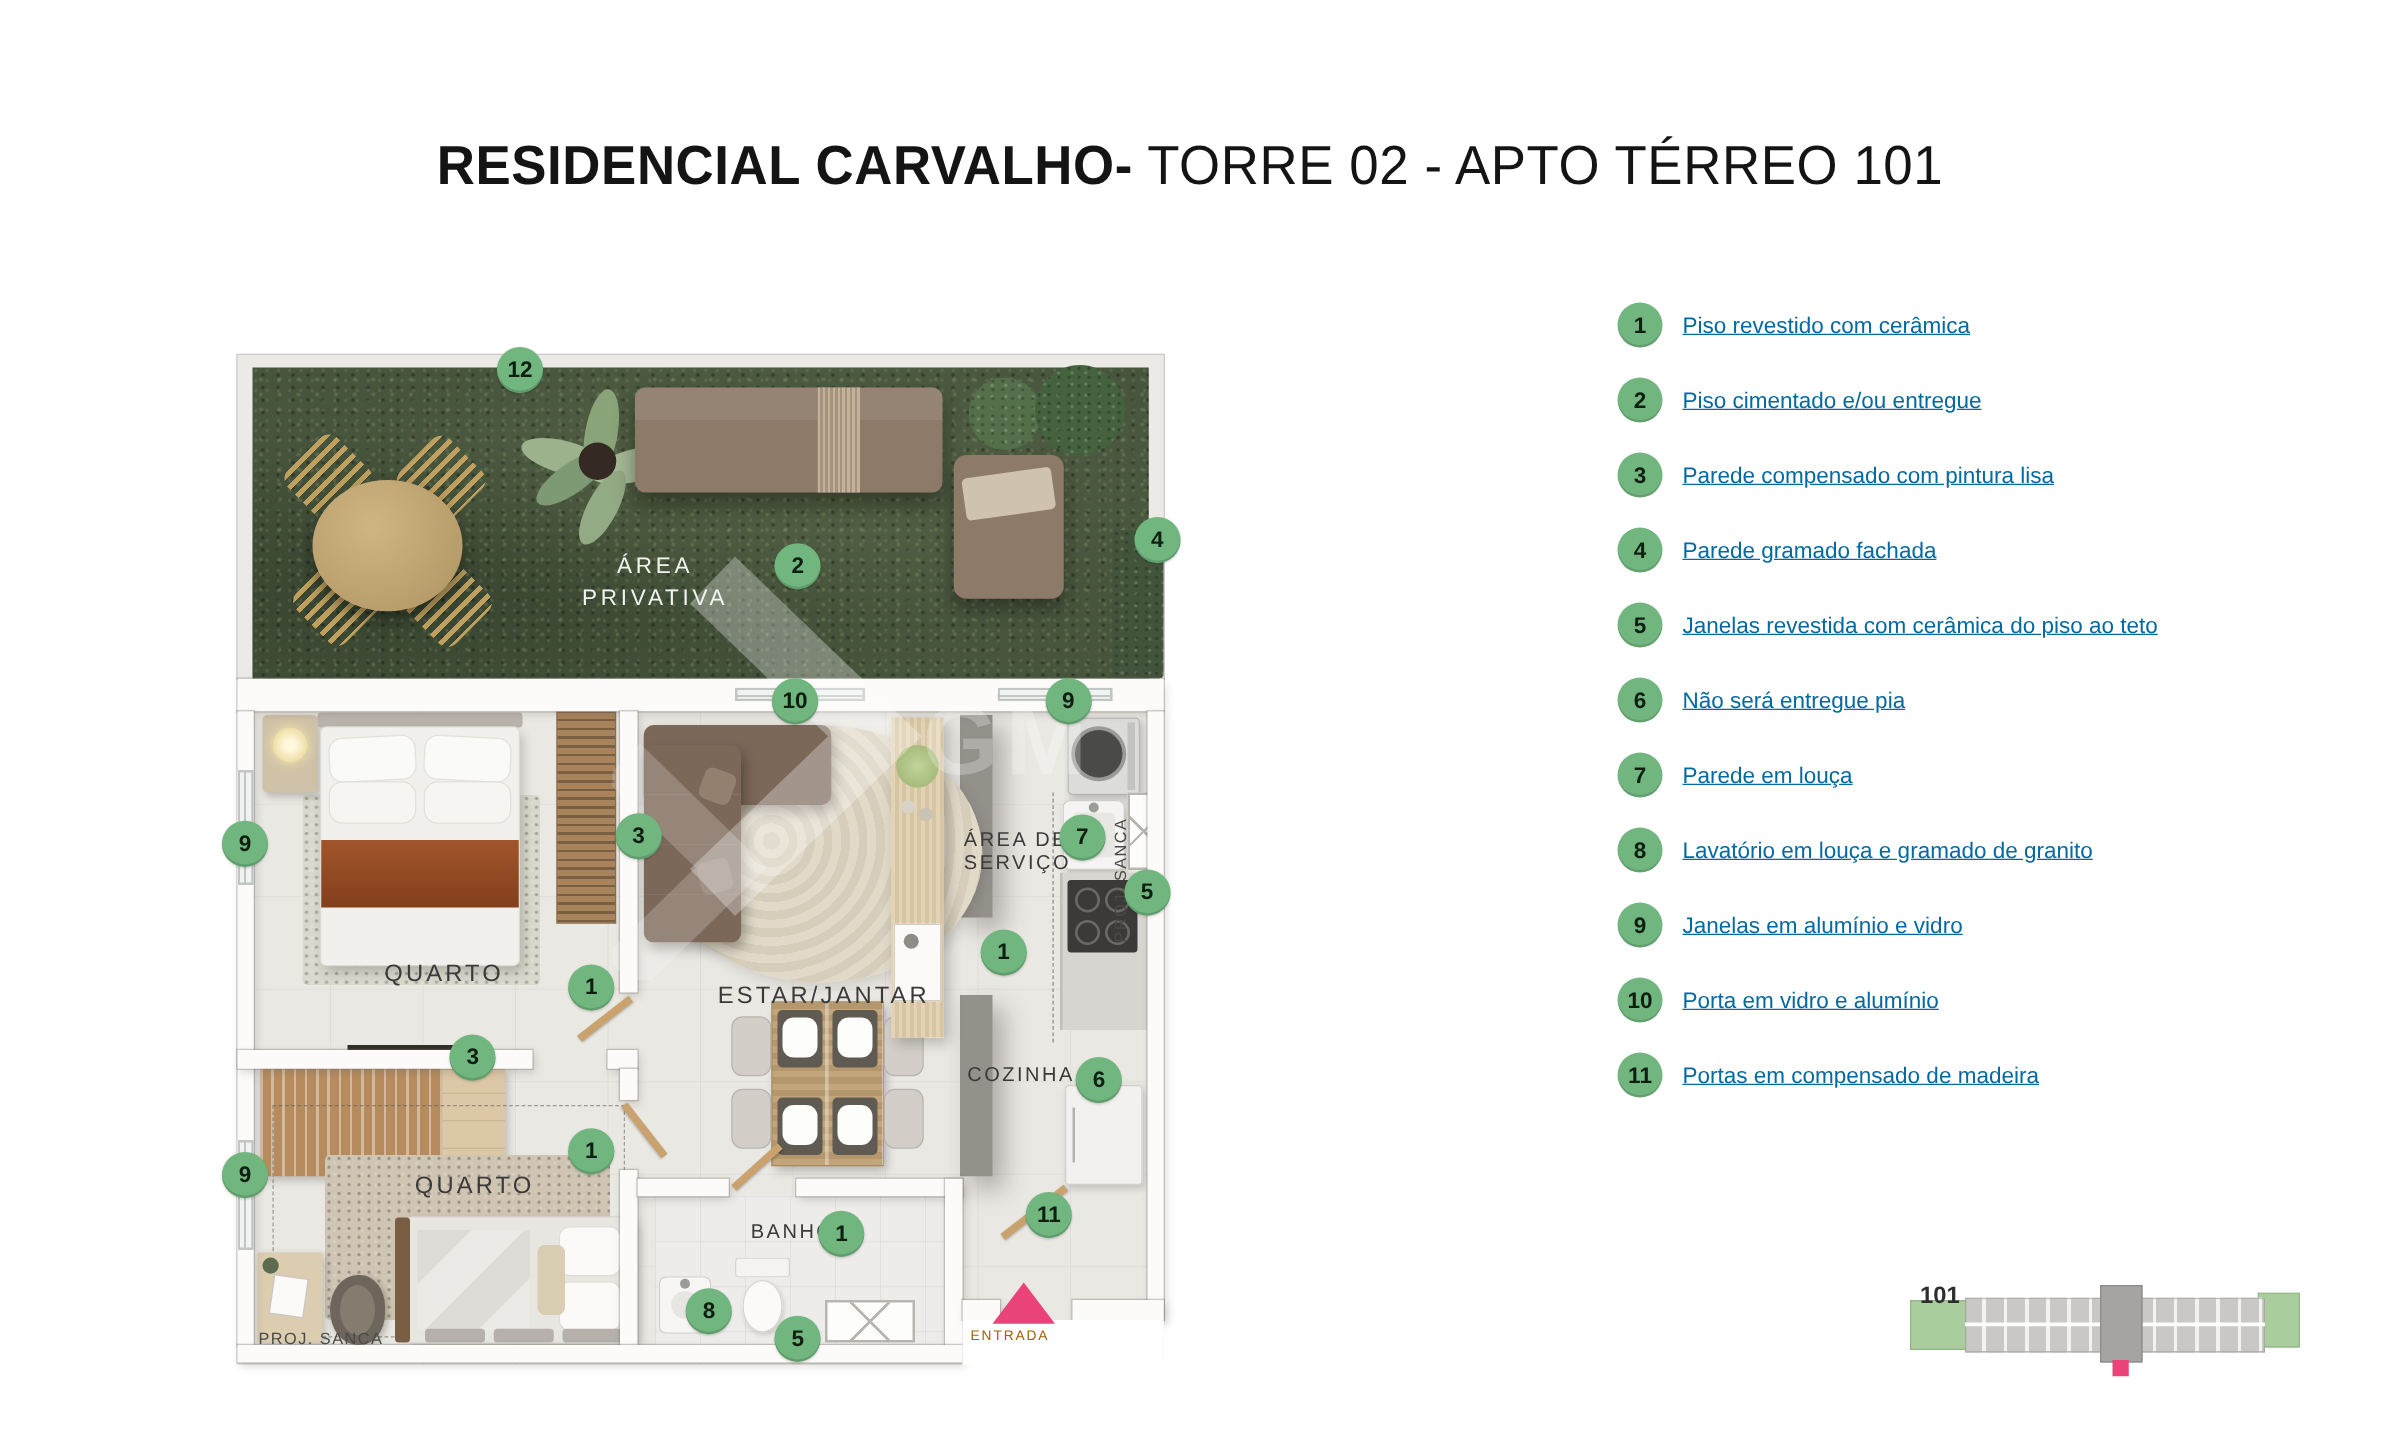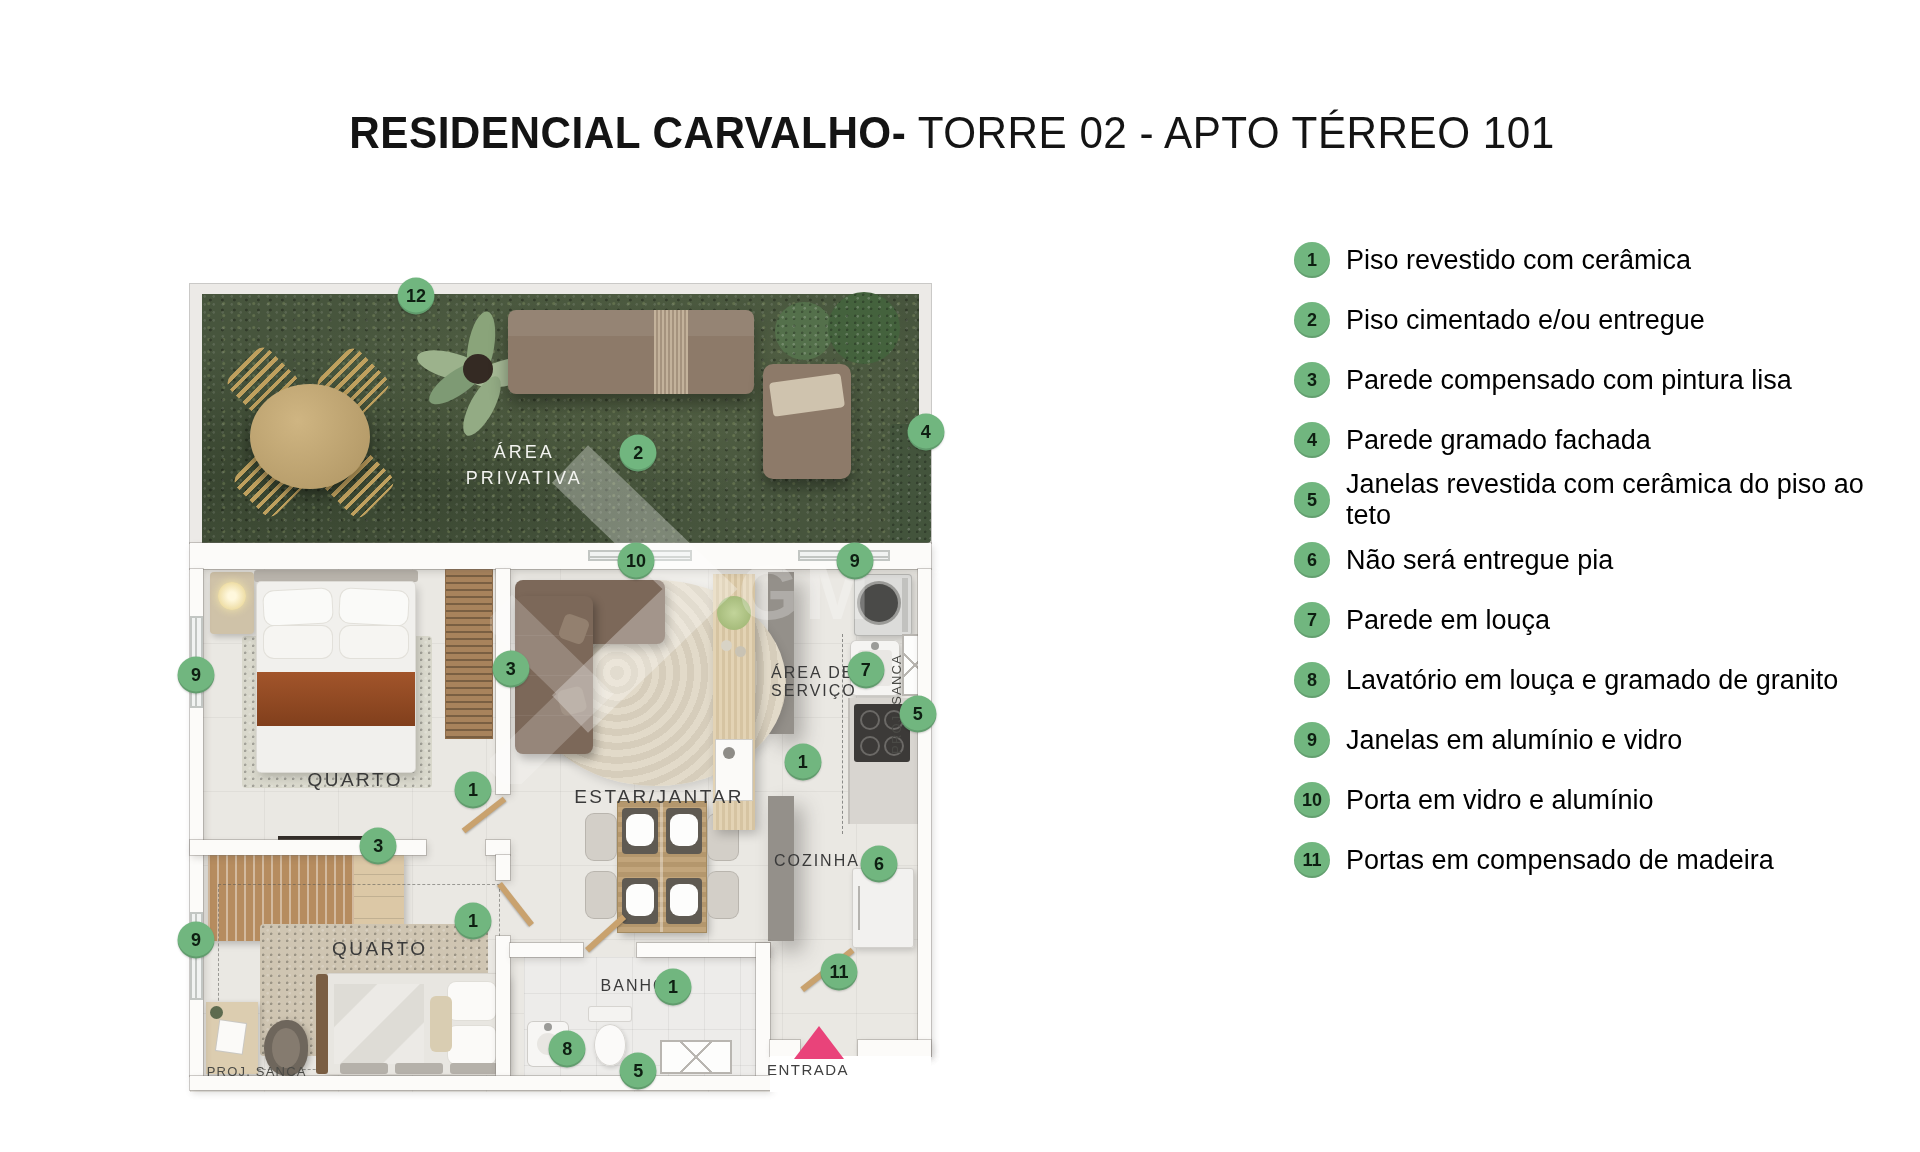--- a/index.html
+++ b/index.html
@@ -52,21 +52,21 @@
      transform:translate(-50%,-50%);display:flex;align-items:center;justify-content:center;
      font-size:18px;font-weight:700;color:#0e1f12;z-index:60;
      box-shadow:inset 0 -2px 0 rgba(0,0,0,.14), 0 1px 2px rgba(0,0,0,.18);}
   
   .legend{position:absolute;left:1294px;top:240px;width:580px;height:640px;
           display:flex;flex-direction:column;justify-content:space-between;}
   .legend-row{display:flex;align-items:center;gap:16px;height:40px;}
   .badge{flex:0 0 36px;width:36px;height:36px;border-radius:50%;background:#71b67f;
          display:flex;align-items:center;justify-content:center;
          font-size:18px;font-weight:700;color:#0e1f12;box-shadow:inset 0 -2px 0 rgba(0,0,0,.12);}
-  .legend-label{font-size:27px;color:#000000;}
+  .legend-label{font-size:18px;color:#0369a1;text-decoration:underline;}
   
   .minimap{position:absolute;left:1528px;top:1014px;width:312px;height:86px;}
   .entry-arrow{position:absolute;width:0;height:0;z-index:55;
      border-left:25px solid transparent;border-right:25px solid transparent;}
 </style>
 </head>
 <body>
 
 <div class="page">
 
@@ -252,21 +252,21 @@
     <div class="abs" style="left:84.2%;top:49.3%;transform:translate(-50%,-50%);z-index:40;text-align:left;">
       <div class="rlabel small" style="position:static;transform:none;">ÁREA DE</div>
       <div class="rlabel small" style="position:static;transform:none;">SERVIÇO</div>
     </div>
     <div class="rlabel small" style="left:84.6%;top:71.4%;">COZINHA</div>
     <div class="rlabel" style="left:25.6%;top:82.3%;">QUARTO</div>
     <div class="rlabel small" style="left:54.8%;top:86.9%;margin-left:38px;">BANHO</div>
     <div class="rlabel tiny" style="left:9.0%;top:97.4%;">PROJ. SANCA</div>
     <div class="rlabel tiny" style="left:95.3%;top:52.0%;transform:translate(-50%,-50%) rotate(-90deg);">PROJ. SANCA</div>
     <div class="entry-arrow" style="left:604px;top:742px;border-bottom:33px solid #e9437a;"></div>
-    <div class="rlabel small" style="left:83.4%;top:97.2%;letter-spacing:1.5px;font-size:15px;color:#404040;">ENTRADA</div>
+    <div class="rlabel small" style="left:83.4%;top:97.2%;letter-spacing:1.5px;font-size:11px;color:#a16207;">ENTRADA</div>
   <div class="marker" style="left: 30.5%; top: 1.5%;">12</div>
       <div class="marker" style="left: 60.5%; top: 20.9%;">2</div>
       <div class="marker" style="left: 99.3%; top: 18.3%;">4</div>
       <div class="marker" style="left: 60.2%; top: 34.3%;">10</div>
       <div class="marker" style="left: 89.7%; top: 34.3%;">9</div>
       <div class="marker" style="left: 0.8%; top: 48.4%;">9</div>
       <div class="marker" style="left: 43.3%; top: 47.6%;">3</div>
       <div class="marker" style="left: 91.2%; top: 47.8%;">7</div>
       <div class="marker" style="left: 98.2%; top: 53.2%;">5</div>
       <div class="marker" style="left: 38.2%; top: 62.6%;">1</div>
@@ -321,14 +321,23 @@
       <div class="legend-row">
         <span class="badge">10</span>
         <span class="legend-label">Porta em vidro e alumínio</span>
       </div>
       <div class="legend-row">
         <span class="badge">11</span>
         <span class="legend-label">Portas em compensado de madeira</span>
       </div>
     </aside>
 
+  <div class="minimap">
+    <div class="abs" style="left:0;top:26px;width:52px;height:40px;background:#a9cd9c;box-shadow:inset 0 0 0 1px #8fb886;"></div>
+    <div class="abs" style="left:278px;top:20px;width:34px;height:44px;background:#a9cd9c;box-shadow:inset 0 0 0 1px #8fb886;"></div>
+    <div class="abs" style="left:44px;top:24px;width:240px;height:44px;background:repeating-linear-gradient(90deg,#c9c8c6 0 14px,#f3f2f0 14px 17px);box-shadow:inset 0 0 0 1px #a9a8a5;"></div>
+    <div class="abs" style="left:44px;top:44px;width:240px;height:3px;background:#fdfdfc;"></div>
+    <div class="abs" style="left:152px;top:14px;width:34px;height:62px;background:#a5a4a2;box-shadow:inset 0 0 0 1px #8b8a88;"></div>
+    <div class="abs" style="left:8px;top:12px;font-size:19px;font-weight:700;color:#2d2d2d;">101</div>
+    <div class="abs" style="left:162px;top:74px;width:13px;height:13px;background:#e9437a;"></div>
+  </div>
 
 </div>
 
 </body></html>

